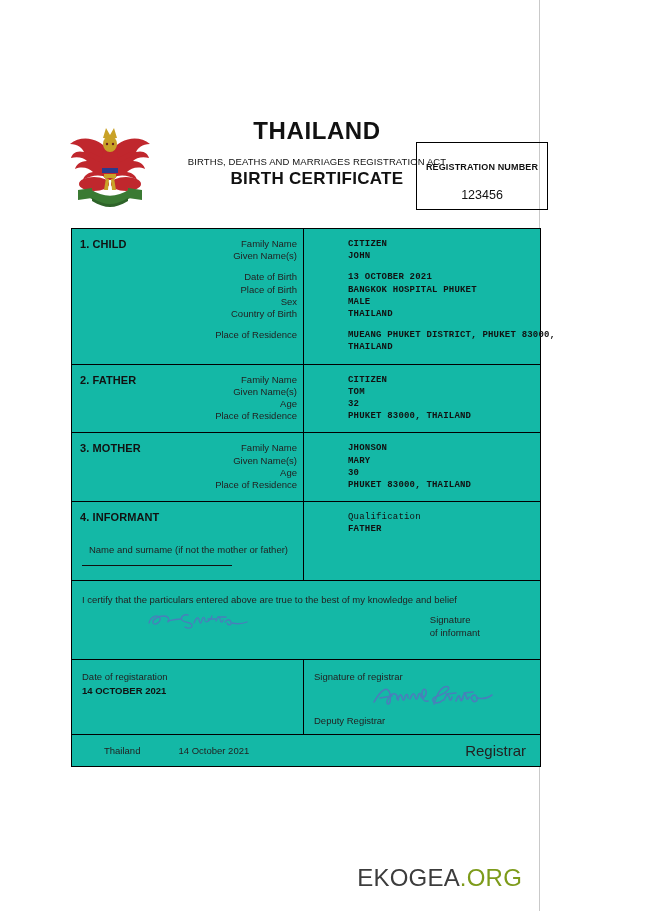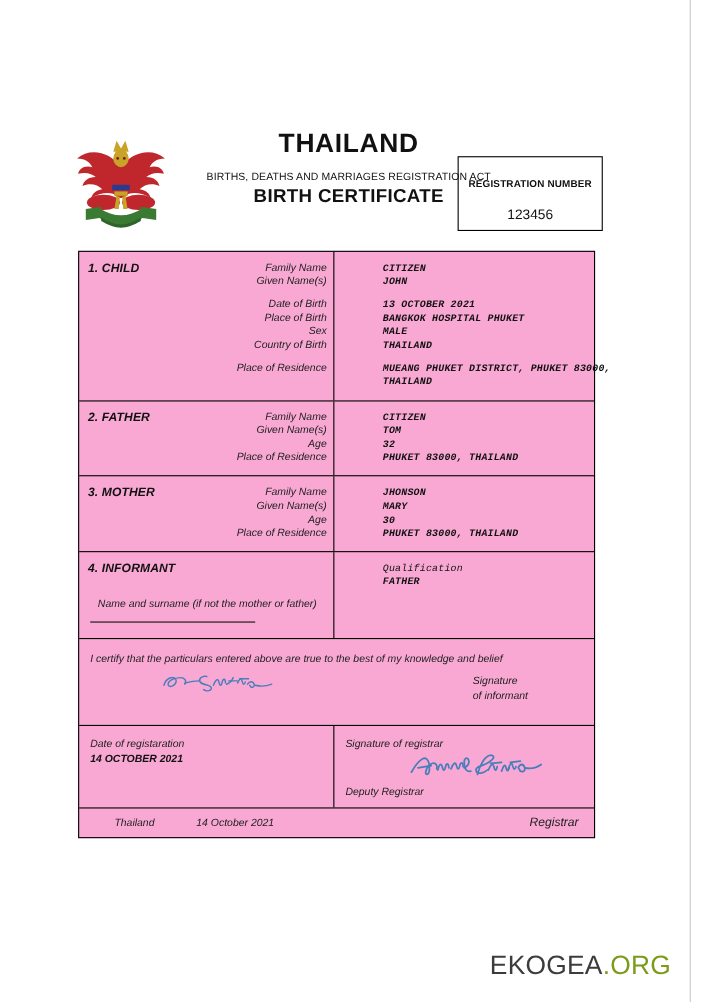--- a/index.html
+++ b/index.html
@@ -14,21 +14,21 @@
     font-family: "Liberation Sans", sans-serif;
     color: #1a1a1a;
     overflow: hidden;
   }
 
   
   #page-sheet {
     position: absolute;
     left: 0;
     top: 0;
-    width: 628px;
+    width: 540px;
     height: 911px;
     background: #ffffff;
     border-right: 1px solid #c9c9c9;
     box-sizing: border-box;
   }
 
   
   #doc-header {
     position: absolute;
     left: 62px;
@@ -95,22 +95,21 @@
   }
 
   
   #cert-table {
     position: absolute;
     left: 71px;
     top: 228px;
     width: 470px;
     border: 1.4px solid #000;
     box-sizing: border-box;
-    background: #f9a8d4;
-    font-style: italic;
+    background: #14b8a6;
   }
   .section-row {
     display: flex;
     border-bottom: 1.4px solid #000;
     box-sizing: border-box;
   }
   .section-row:last-child { border-bottom: none; }
 
   .col-labels {
     width: 232px;
@@ -256,21 +255,21 @@
     font-size: 9.5px;
     color: #222;
     margin-left: 22px;
   }
   #footer-date {
     font-size: 9.5px;
     color: #222;
     margin-left: 38px;
   }
   #footer-registrar {
-    font-size: 11px;
+    font-size: 15px;
     color: #222;
     margin-left: auto;
     text-align: right;
   }
 
   
   #watermark {
     position: absolute;
     right: 17px;
     top: 864px;

